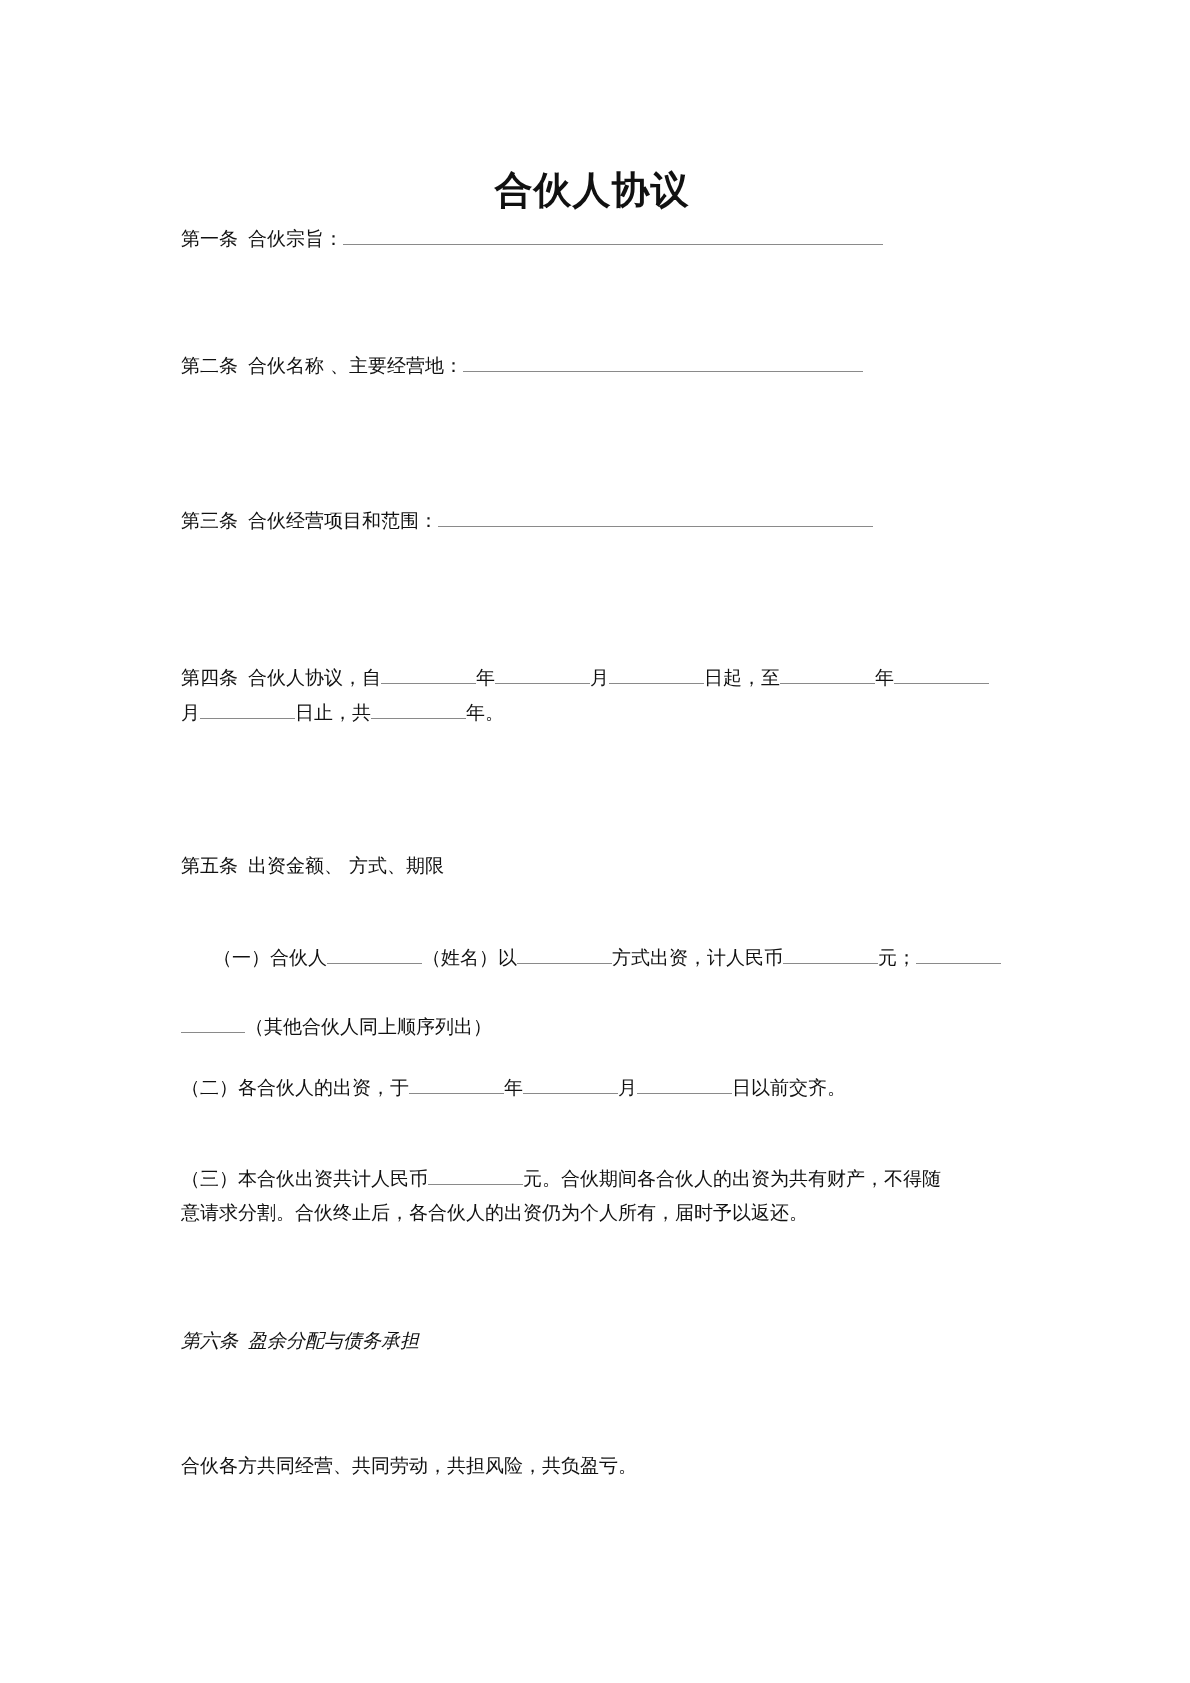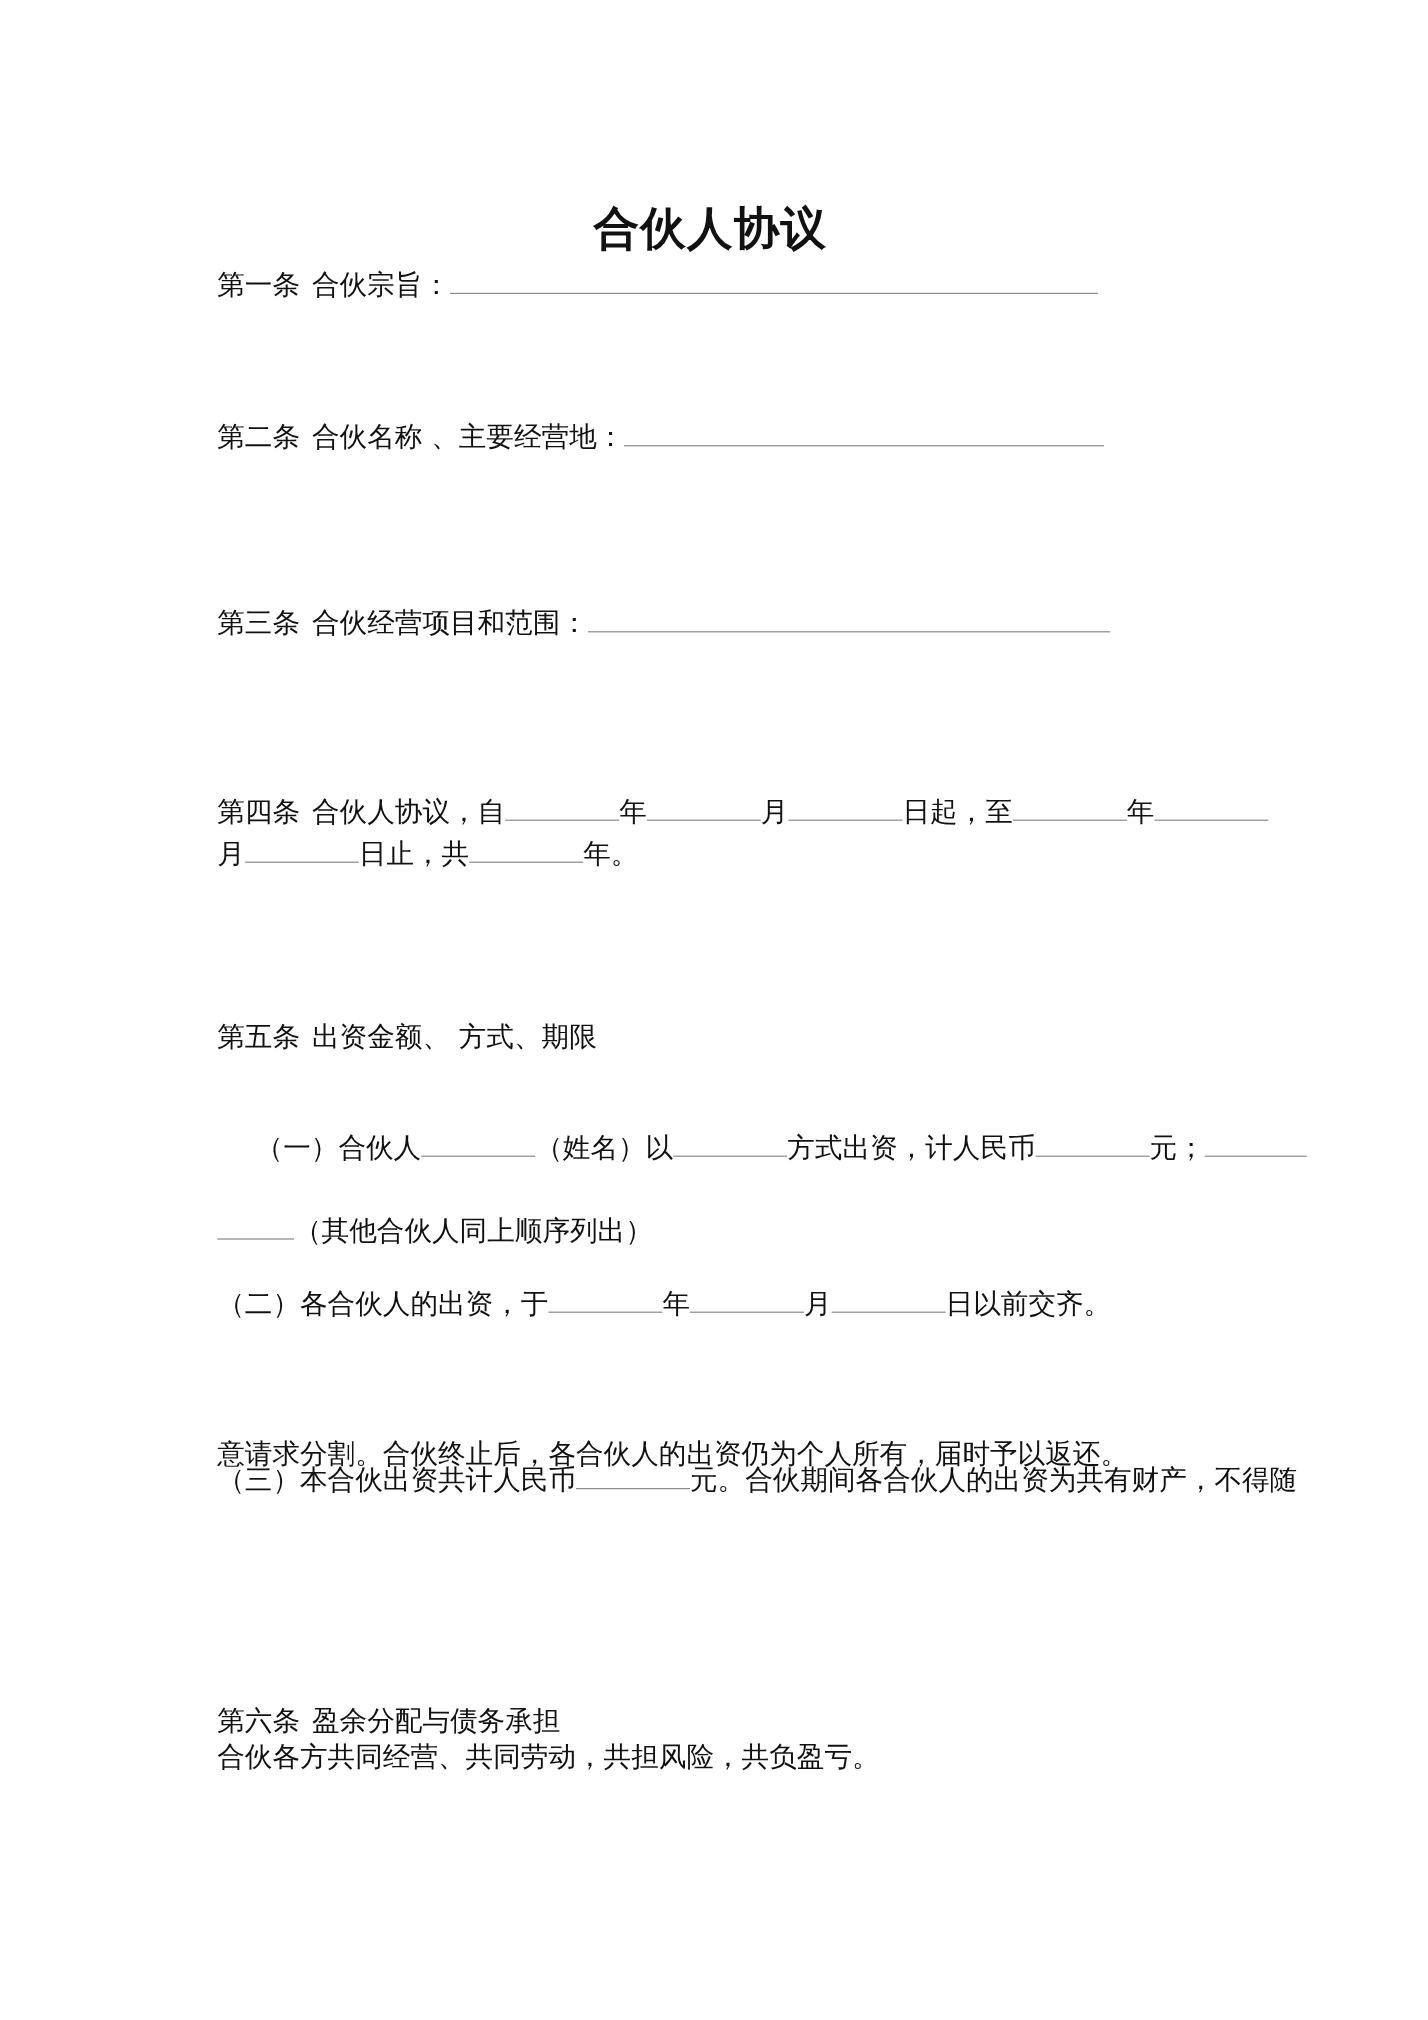--- a/index.html
+++ b/index.html
@@ -1,21 +1,21 @@
 <!DOCTYPE html>
 <html><head>
 <meta charset="utf-8">
 <style>
   html, body { margin: 0; padding: 0; background: #ffffff; }
   body { width: 1190px; height: 1683px; position: relative; overflow: hidden;
          font-family: "DejaVu Serif", "Liberation Serif", serif; color: #111; }
   .title { position: absolute; left: 0; width: 1184px; top: 168px; text-align: center;
            font-size: 38px; font-weight: bold; letter-spacing: 1px; line-height: 44px;
            font-family: "DejaVu Sans", "Liberation Sans", sans-serif; }
-  .line { position: absolute; left: 181px; font-size: 23px; line-height: 26px; white-space: nowrap; }
+  .line { position: absolute; left: 181px; font-size: 19px; line-height: 26px; white-space: nowrap; }
   .blank { display: inline-block; height: 18px; border-bottom: 1px solid #8a8a8a; vertical-align: baseline; }
   .gap { display: inline-block; width: 10px; }
 </style>
 </head>
 <body>
 
 <div>
 
   <div class="title">合伙人协议</div>
 
@@ -46,27 +46,27 @@
     <span>（一）合伙人</span><span class="blank" style="width:95px;"></span><span>（姓名）以</span><span class="blank" style="width:95px;"></span><span>方式出资，计人民币</span><span class="blank" style="width:95px;"></span><span>元；</span><span class="blank" style="width:85px;"></span>
   </div>
   <div class="line" style="top:1013px;">
     <span class="blank" style="width:64px;"></span><span>（其他合伙人同上顺序列出）</span>
   </div>
 
   <div class="line" style="top:1074px;">
     <span>（二）各合伙人的出资，于</span><span class="blank" style="width:95px;"></span><span>年</span><span class="blank" style="width:95px;"></span><span>月</span><span class="blank" style="width:95px;"></span><span>日以前交齐。</span>
   </div>
 
-  <div class="line" style="top:1221px;">
+  <div class="line" style="top:1165px;">
     <span>（三）本合伙出资共计人民币</span><span class="blank" style="width:95px;"></span><span>元。合伙期间各合伙人的出资为共有财产，不得随</span>
   </div>
   <div class="line" style="top:1199px;text-align:right;">
     <span>意请求分割。合伙终止后，各合伙人的出资仍为个人所有，届时予以返还。</span>
   </div>
 
-  <div class="line" style="top:1422px;">
+  <div class="line" style="top:1327px;font-style:italic;">
     <span>第六条</span><span class="gap"></span><span>盈余分配与债务承担</span>
   </div>
   <div class="line" style="top:1452px;">
     <span>合伙各方共同经营、共同劳动，共担风险，共负盈亏。</span>
   </div>
 
 </div>
 
 </body></html>

